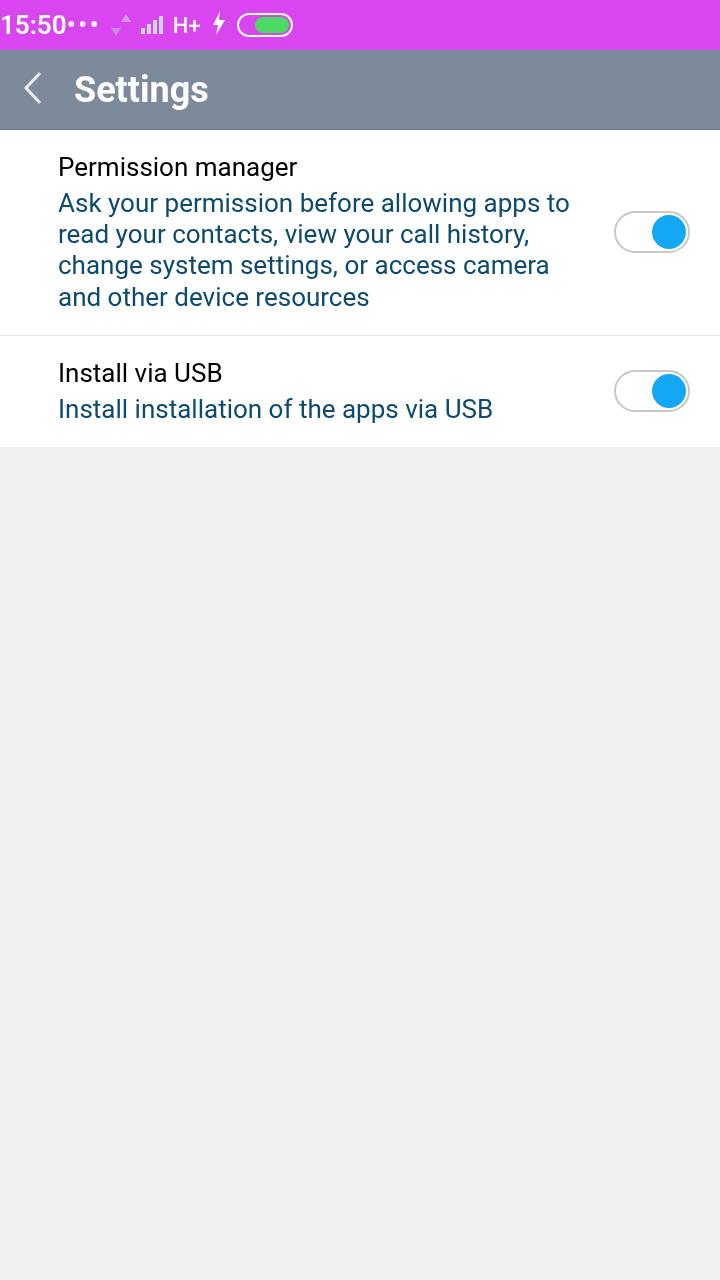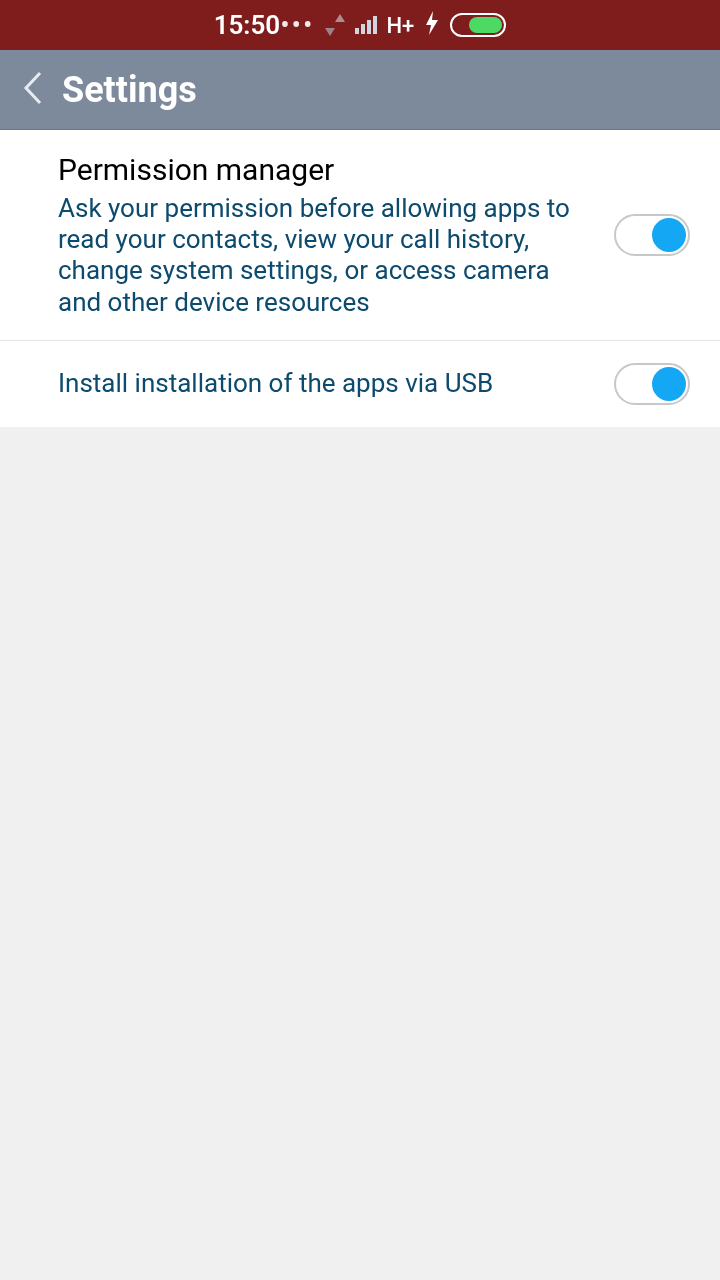--- a/index.html
+++ b/index.html
@@ -5,25 +5,25 @@
     * { margin: 0; padding: 0; box-sizing: border-box; }
     body {
       width: 720px;
       height: 1280px;
       background: #f0f0f0;
       font-family: -apple-system, BlinkMacSystemFont, "Segoe UI", Roboto, Helvetica, Arial, sans-serif;
       overflow: hidden;
     }
     .status-bar {
       height: 50px;
-      background: #7f1d1d;
-      display: flex;
-      align-items: center;
-      justify-content: center;
-      padding: 0 28px;
+      background: #d946ef;
+      display: flex;
+      align-items: center;
+      justify-content: flex-start;
+      padding: 0 0;
       color: #fff;
     }
     .status-time {
       font-size: 26px;
       font-weight: 600;
     }
     .status-right {
       display: flex;
       align-items: center;
       gap: 10px;
@@ -71,21 +71,21 @@
       background: #4cd964;
       border-radius: 9px;
       margin-left: auto;
     }
     .header {
       height: 80px;
       background: #7d8a9c;
       display: flex;
       align-items: center;
       padding: 0 20px;
-      gap: 16px;
+      gap: 28px;
       border-bottom: 1px solid #6b7789;
     }
     .back-chevron svg {
       width: 26px;
       height: 38px;
       stroke: #e8ecf1;
       stroke-width: 3;
       fill: none;
     }
     .header-title {
@@ -101,21 +101,21 @@
       align-items: center;
       padding: 22px 30px 22px 58px;
       border-bottom: 1px solid #e6e6e6;
       gap: 20px;
     }
     .setting-row:last-child { border-bottom: none; }
     .setting-text {
       flex: 1;
     }
     .setting-title {
-      font-size: 30px;
+      font-size: 26px;
       color: #000;
       margin-bottom: 6px;
     }
     .setting-desc {
       font-size: 26px;
       color: #0c4a6e;
       line-height: 1.2;
     }
     .toggle {
       width: 76px;
@@ -196,20 +196,21 @@
       <div class="setting-title">Permission manager</div>
       <div class="setting-desc">Ask your permission before allowing apps to read your contacts, view your call history, change system settings, or access camera and other device resources</div>
     </div>
     <div class="toggle on">
       <div class="knob"></div>
     </div>
   </div>
 
   <div class="setting-row">
     <div class="setting-text">
+      <div class="setting-title">Install via USB</div>
       <div class="setting-desc">Install installation of the apps via USB</div>
     </div>
     <div class="toggle on">
       <div class="knob"></div>
     </div>
   </div>
 
 </div>
 
 </body></html>

